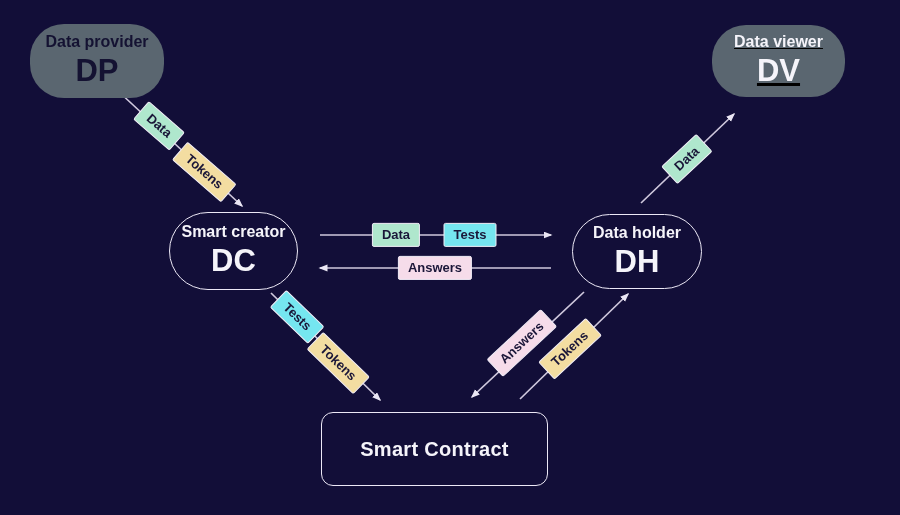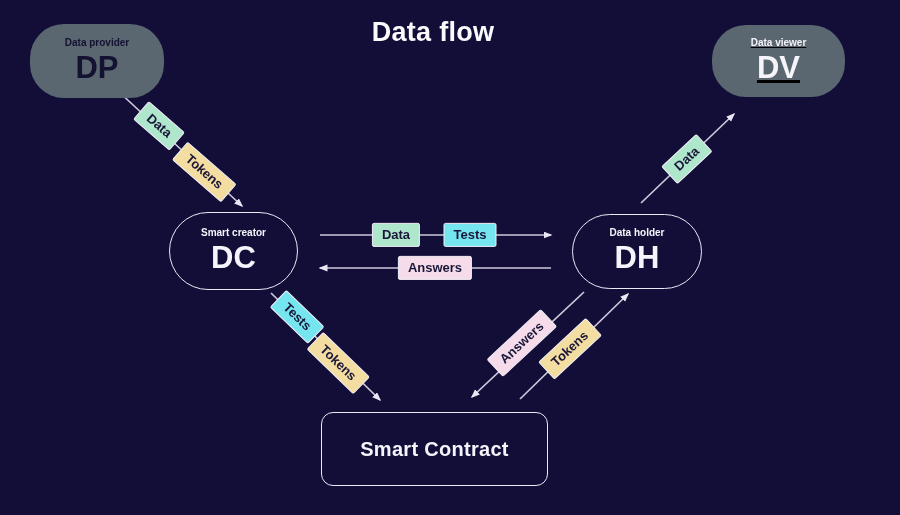--- a/index.html
+++ b/index.html
@@ -45,21 +45,21 @@
     background:transparent;
     border:1.6px solid #ece8f6;
     border-radius:40px;
   }
   .node-rect{
     background:transparent;
     border:1.6px solid #ece8f6;
     border-radius:12px;
   }
   .node-label{
-    font-size:10px;
+    font-size:16px;
     font-weight:bold;
   }
   .node-abbr{
     font-size:31px;
     font-weight:bold;
     margin-top:2px;
   }
   .text-dark{color:#141232;}
   .text-light{color:#f5f4fa;}
   .node-dp{left:30px;top:24px;width:134px;height:74px;}
@@ -98,21 +98,20 @@
   .l-dcsc-tokens{left:338px;top:363px;transform:translate(-50%,-50%) rotate(44deg);}
   .l-dhsc-answers{left:522px;top:343px;transform:translate(-50%,-50%) rotate(-43deg);}
   .l-scdh-tokens {left:570px;top:349px;transform:translate(-50%,-50%) rotate(-43deg);}
   .l-dhdv-data   {left:687px;top:159px;transform:translate(-50%,-50%) rotate(-43deg);}
 </style>
 </head>
 <body>
 
 <div class="stage">
 
-  <div class="title">Data flow</div>
 
   <svg class="wires" viewBox="0 0 900 515">
     <defs>
       <marker id="ah" markerWidth="10" markerHeight="9" refX="7.5" refY="3.5" orient="auto" markerUnits="userSpaceOnUse">
         <path d="M0,0 L9,3.5 L0,7 z" fill="#eae6f4"></path>
       </marker>
     </defs>
     <line x1="118" y1="91" x2="242" y2="206" marker-end="url(#ah)"></line>
     <line x1="320" y1="235" x2="551" y2="235" marker-end="url(#ah)"></line>
     <line x1="551" y1="268" x2="320" y2="268" marker-end="url(#ah)"></line>

